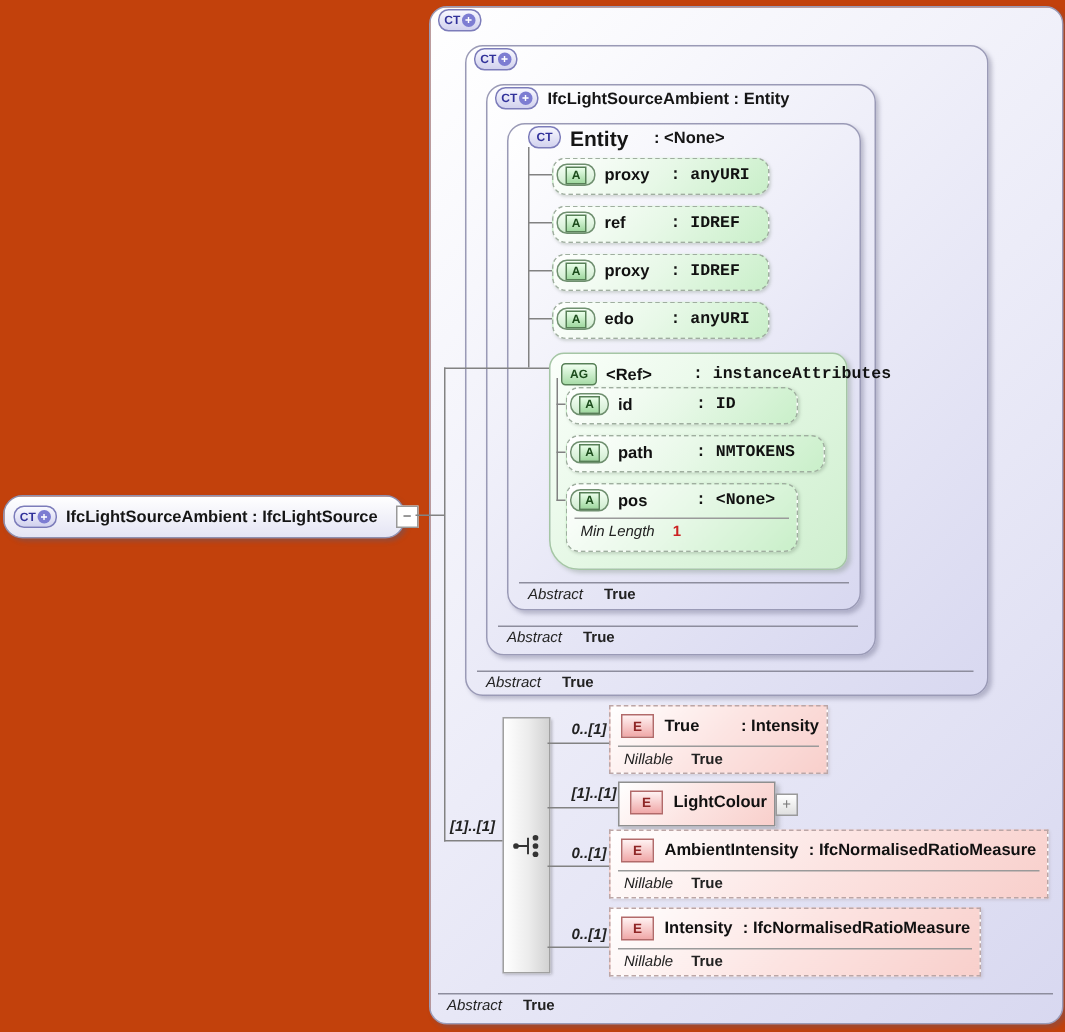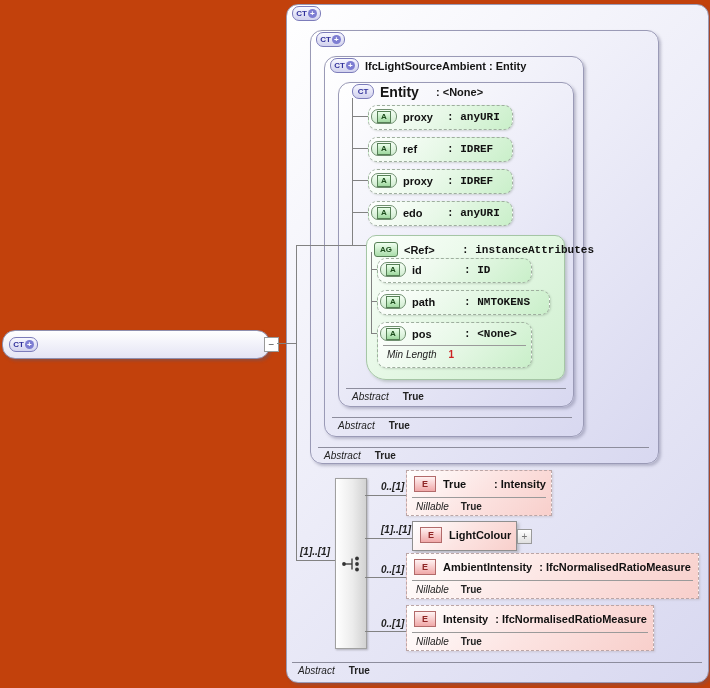--- a/index.html
+++ b/index.html
@@ -295,20 +295,21 @@
       <span class="facet-value">True</span>
     </div>
   </div>
   <div class="card-label" style="left:381px;top:618px;">0..[1]</div>
 
   <div class="root-box" style="left:2px;top:330px;width:260px;height:27px;">
     <span class="ct-icon">
         <span class="ct-text">CT</span>
         <span class="ct-plus">+</span>
       </span>
+    <span class="title">IfcLightSourceAmbient : IfcLightSource</span>
   </div>
   <div class="collapse-box" style="left:264px;top:337px;">−</div>
 
   <div class="line" style="left:277px;top:343px;width:19px;height:1px;"></div>
   <div class="line" style="left:296px;top:245px;width:1px;height:316px;"></div>
   <div class="line" style="left:296px;top:245px;width:70px;height:1px;"></div>
   <div class="line" style="left:296px;top:560px;width:39px;height:1px;"></div>
   <div class="line" style="left:352px;top:98px;width:1px;height:147px;"></div>
   <div class="line" style="left:352px;top:116px;width:16px;height:1px;"></div>
   <div class="line" style="left:352px;top:148px;width:16px;height:1px;"></div>

